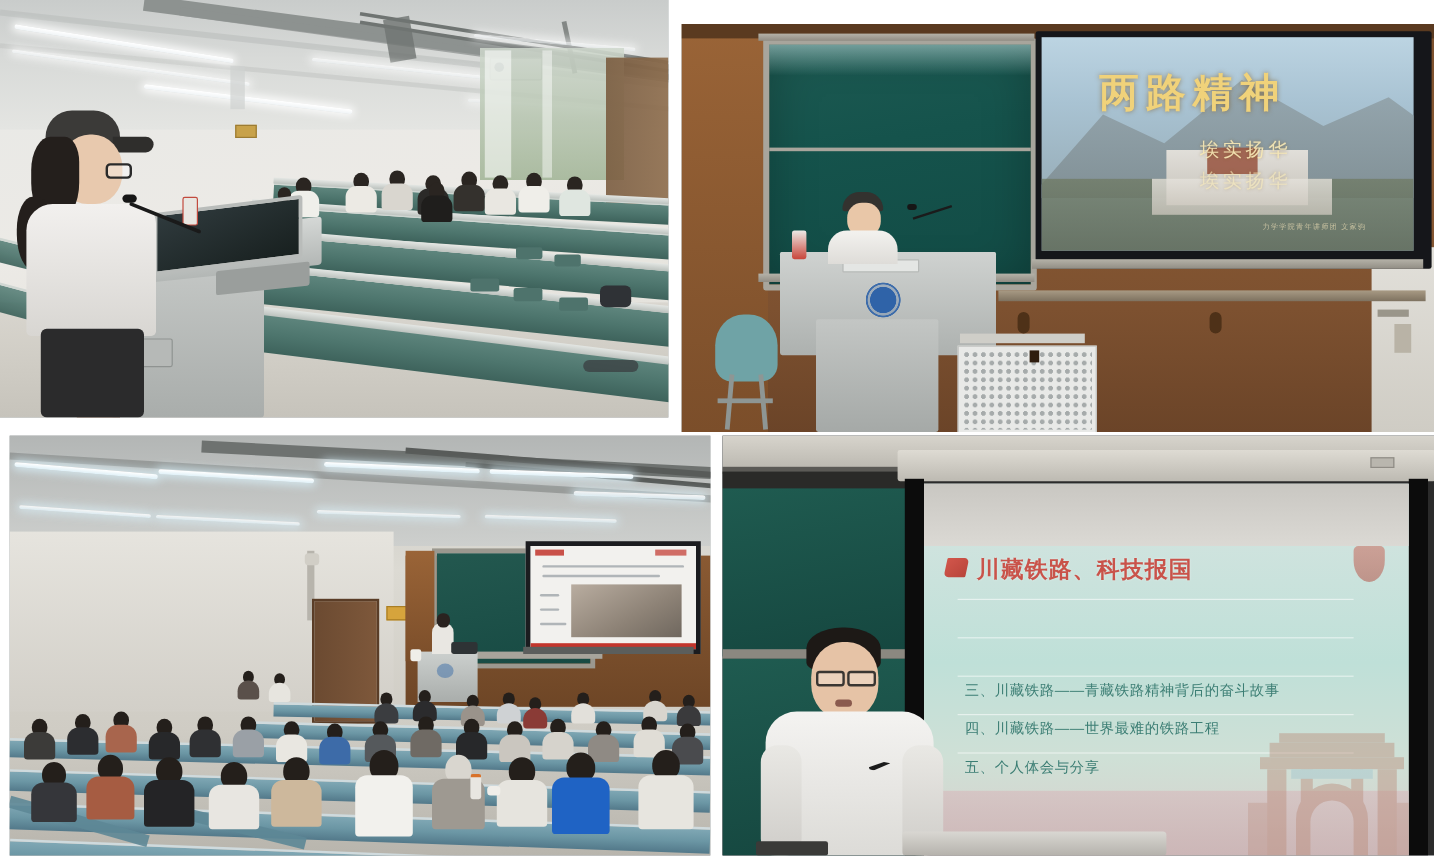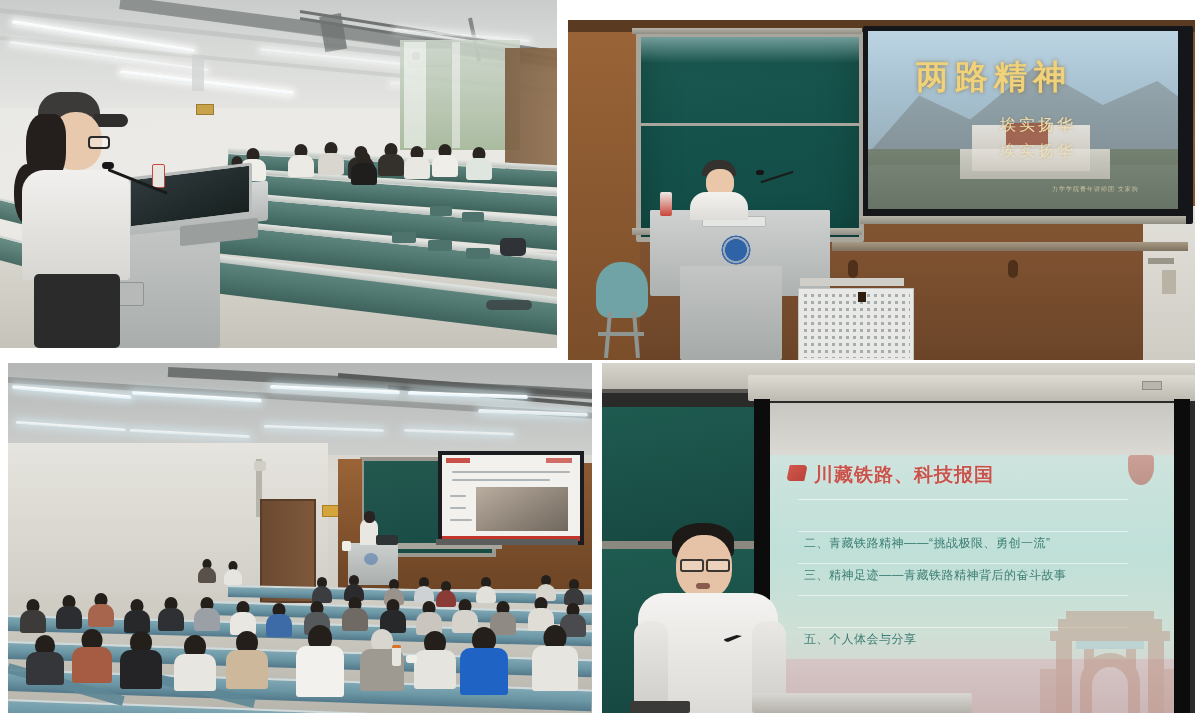--- a/index.html
+++ b/index.html
@@ -545,26 +545,26 @@
       <div class="slidefoot" style="height:54px;"></div>
 
       <div class="sflag" style="left:18px;top:62px;width:18px;height:16px;"></div>
       <div class="stitle" style="left:44px;top:59px;font-size:19px;">川藏铁路、科技报国</div>
 
       <div class="logo" style="left:358px;top:52px;width:26px;height:30px;"></div>
 
       <div class="itemline" style="left:28px;top:96px;width:330px;"></div>
 
       <div class="itemline" style="left:28px;top:128px;width:330px;"></div>
-      <div class="item" style="left:34px;top:132px;font-size:12px;">二、青藏铁路精神——“挑战极限、勇创一流”</div>
 
       <div class="itemline" style="left:28px;top:160px;width:330px;"></div>
-      <div class="item" style="left:34px;top:164px;font-size:12px;">三、精神足迹——青藏铁路精神背后的奋斗故事</div>
+      <div class="item" style="left:34px;top:164px;font-size:12px;">三、川藏铁路——青藏铁路精神背后的奋斗故事</div>
 
       <div class="itemline" style="left:28px;top:192px;width:330px;"></div>
+      <div class="item" style="left:34px;top:196px;font-size:12px;">四、川藏铁路——世界最难的铁路工程</div>
 
       <div class="itemline" style="left:28px;top:224px;width:330px;"></div>
       <div class="item" style="left:34px;top:228px;font-size:12px;">五、个人体会与分享</div>
 
       <svg class="arch" style="left:270px;top:196px;width:140px;height:120px;" viewBox="0 0 140 120">
         <g fill="#b98b7a" opacity="0.85">
           <rect x="18" y="20" width="104" height="12"></rect>
           <rect x="26" y="12" width="88" height="8"></rect>
           <rect x="10" y="32" width="120" height="10"></rect>
           <rect x="16" y="42" width="16" height="78"></rect>

